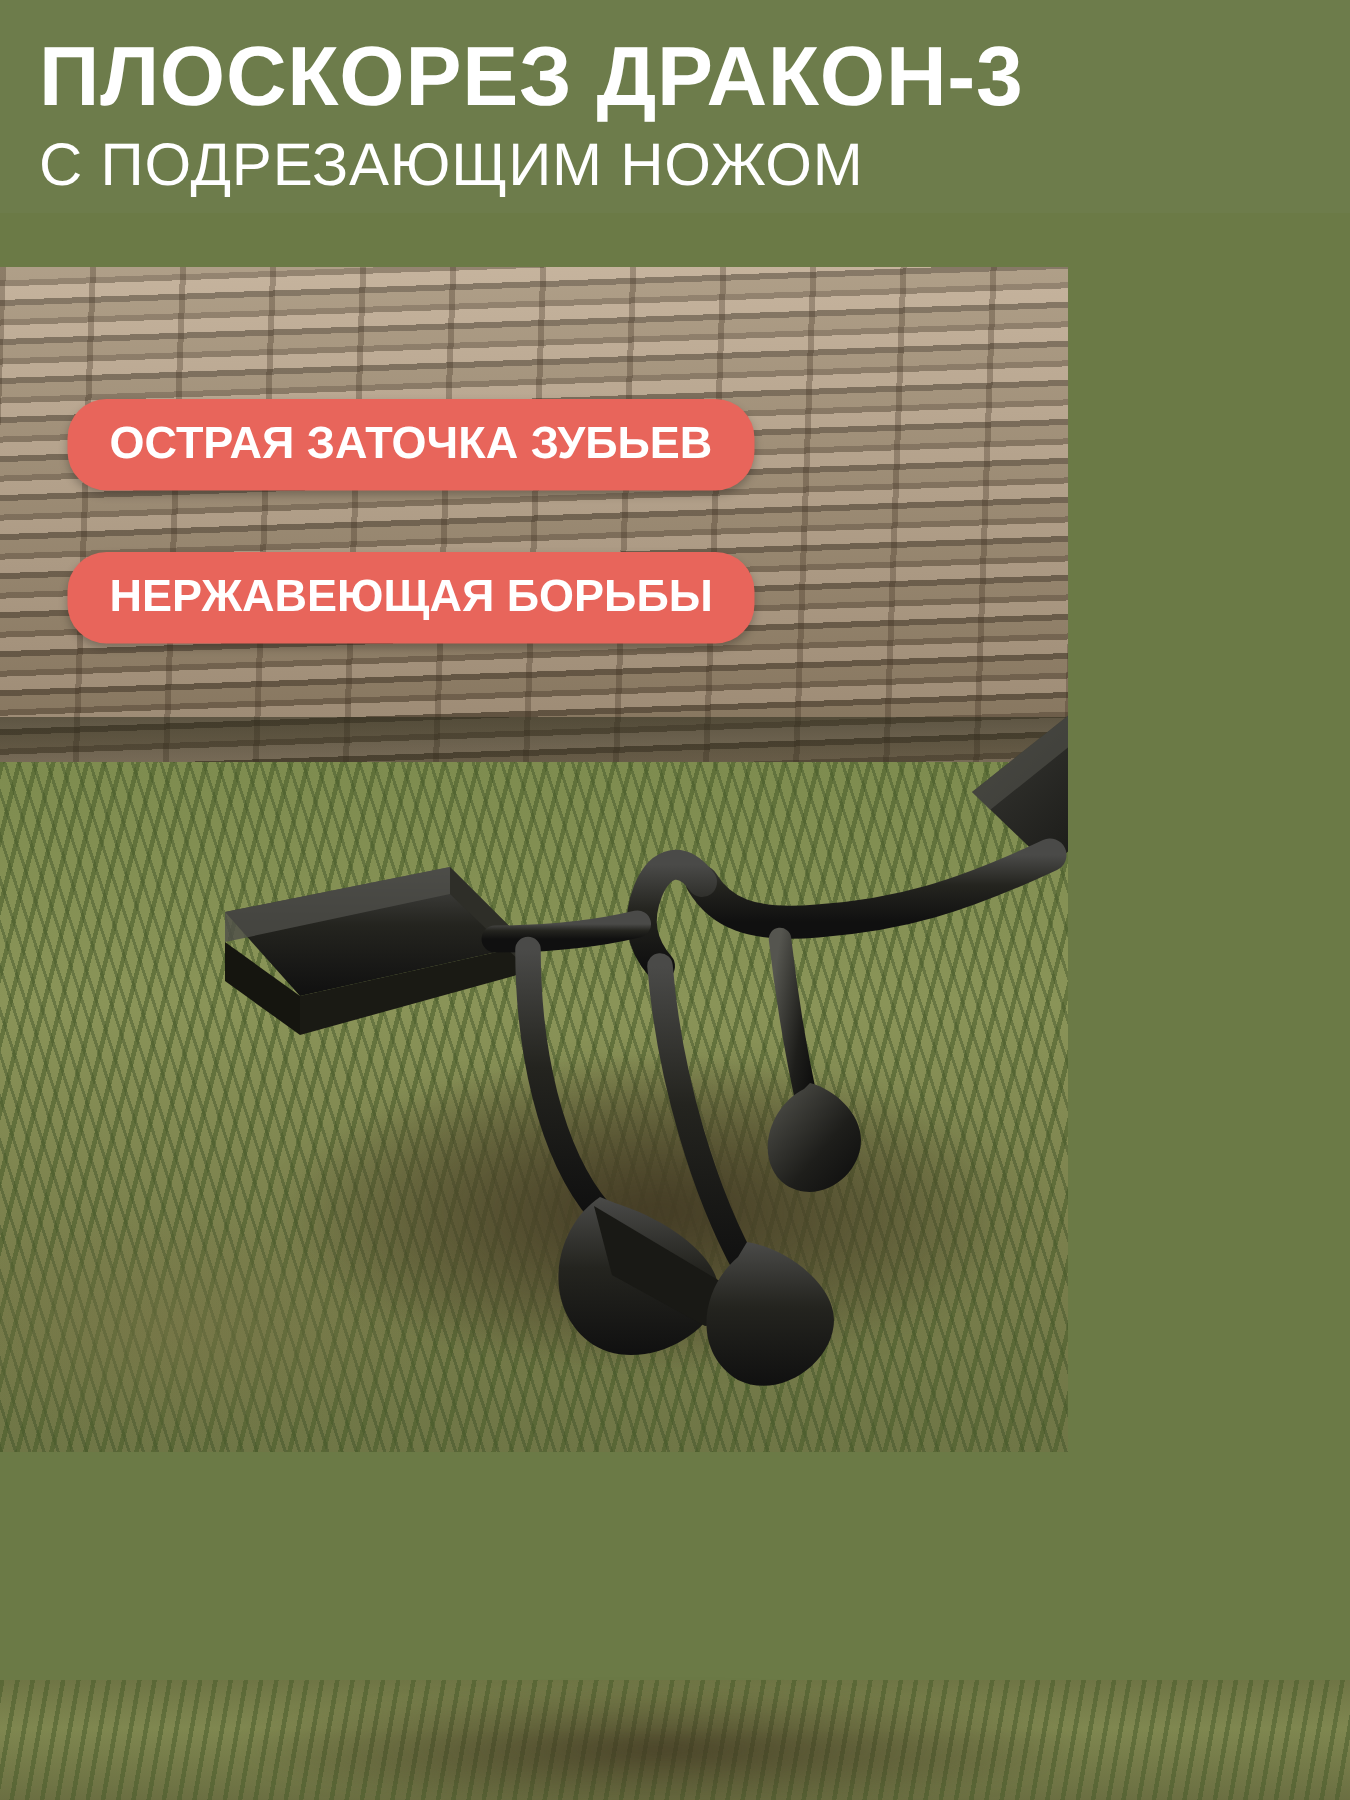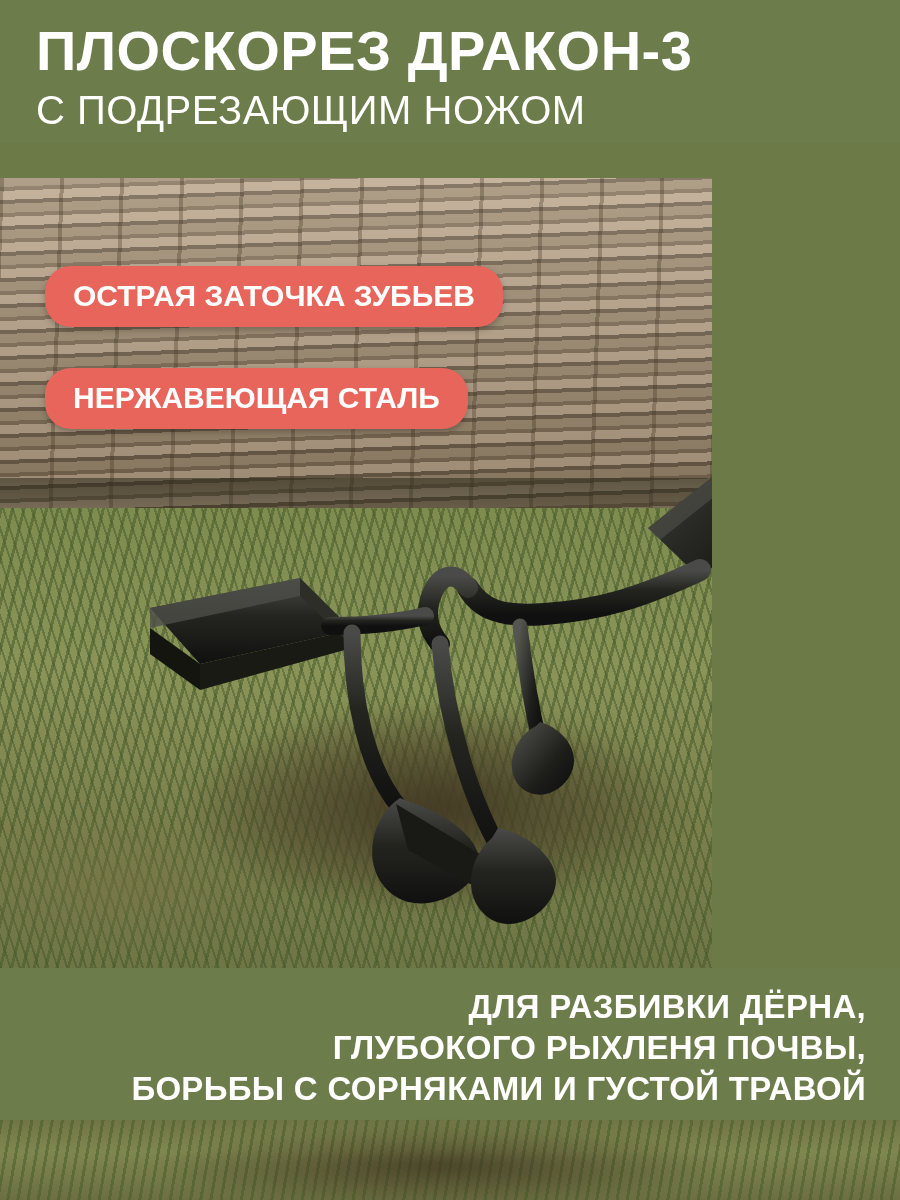--- a/index.html
+++ b/index.html
@@ -19,21 +19,21 @@
   }
 
   
   .header-band {
     position: absolute;
     left: 0; top: 0;
     width: 900px;
     height: 142px;
     background: #6d7c4b;
     box-sizing: border-box;
-    padding: 20px 28px 0 36px;
+    padding: 20px 28px 0 26px;
   }
   .title-main {
     font-size: 56px;
     line-height: 62px;
     font-weight: bold;
     color: #ffffff;
     letter-spacing: 0.5px;
     white-space: nowrap;
   }
   .title-sub {
@@ -234,26 +234,21 @@
 
         <path d="M440,466 C 446,540 470,620 500,672" stroke="url(#steel)" stroke-width="17" fill="none" stroke-linecap="round"></path>
         <path d="M492,660 C 466,682 462,724 492,742 C 520,756 556,730 556,702 C 556,678 524,654 498,650 Z" fill="url(#steel)"></path>
 
         <path d="M520,448 C 526,500 534,540 540,566" stroke="url(#steel2)" stroke-width="15" fill="none" stroke-linecap="round"></path>
         <path d="M536,548 C 512,560 502,596 524,612 C 546,626 574,606 574,582 C 574,564 556,548 540,544 Z" fill="url(#steel2)"></path>
       </svg>
     </div>
 
     <div class="pill pill-1">ОСТРАЯ ЗАТОЧКА ЗУБЬЕВ</div>
-    <div class="pill pill-2">НЕРЖАВЕЮЩАЯ СТАЛЬ</div>
+    <div class="pill pill-2">НЕРЖАВЕЮЩАЯ БОРЬБЫ</div>
   </div>
 
-  <div class="bottom-band">
-    <div class="bottom-line">ДЛЯ РАЗБИВКИ ДЁРНА,</div>
-    <div class="bottom-line">ГЛУБОКОГО РЫХЛЕНЯ ПОЧВЫ,</div>
-    <div class="bottom-line">БОРЬБЫ С СОРНЯКАМИ И ГУСТОЙ ТРАВОЙ</div>
-  </div>
 
   <div class="footer-strip">
     <div class="footer-dirt"></div>
   </div>
 
 </div>
 
 </body></html>

